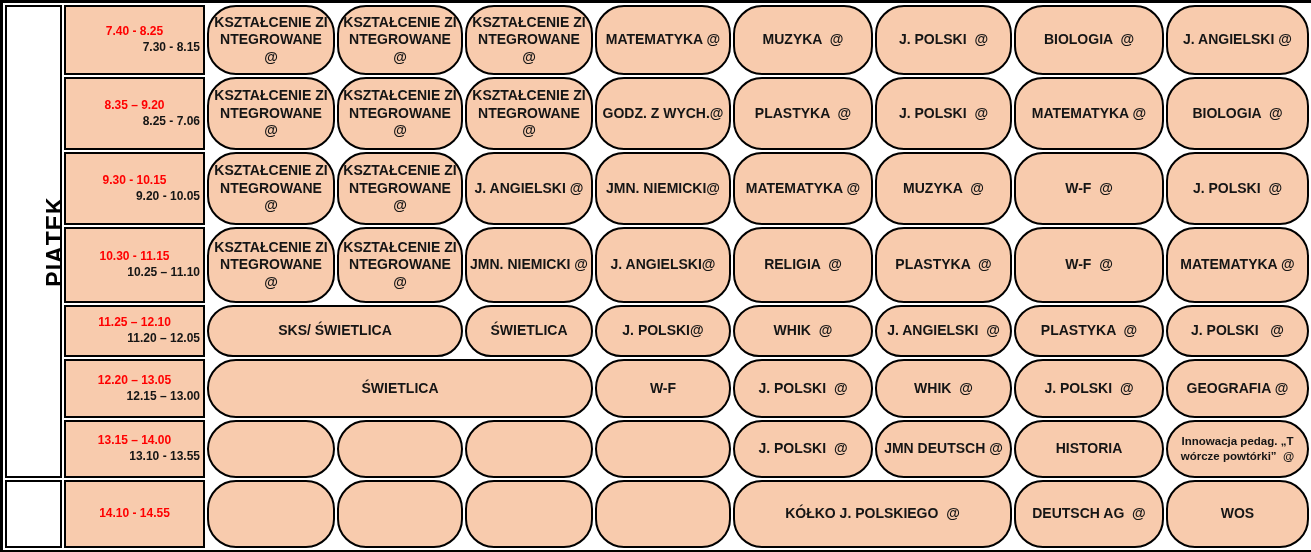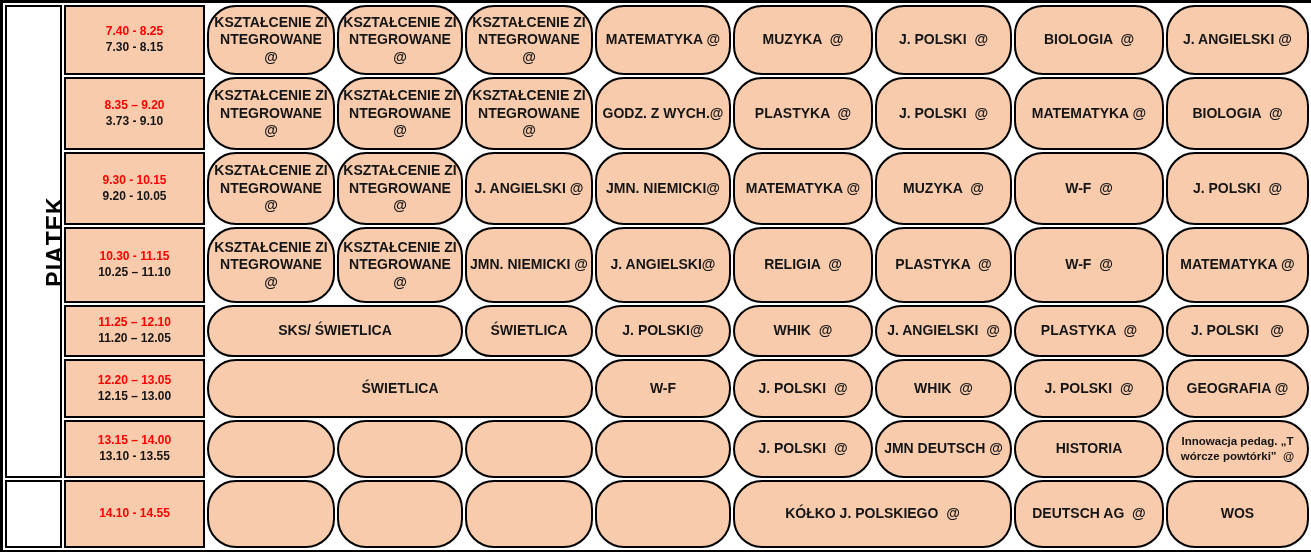--- a/index.html
+++ b/index.html
@@ -14,21 +14,21 @@
     text-align:center;vertical-align:middle;font-weight:bold;
     padding:1px 3px;box-sizing:border-box;overflow:hidden;
   }
   td.day{background:#ffffff;}
   .rot{
     display:inline-block;transform:rotate(-90deg);
     white-space:nowrap;font-size:23px;letter-spacing:1px;color:#000;
   }
   td.time{font-size:12px;line-height:1.32;white-space:nowrap;}
   .t-red{color:#FF0000;}
-  .t-black{color:#151515;}
+  .t-black{color:#151515;text-align:right;}
   td.c{font-size:14px;line-height:1.25;white-space:pre-wrap;word-break:break-all;border-radius:29px;}
   td.small{font-size:11.5px;line-height:1.3;padding:0 12px;text-align:center;}
 </style>
 </head>
 <body>
 
 <div class="stage">
 <table class="tt">
   <colgroup>
     <col style="width:57px">
@@ -58,21 +58,21 @@
       <td class="c">MATEMATYKA @</td>
       <td class="c">MUZYKA  @</td>
       <td class="c">J. POLSKI  @</td>
       <td class="c">BIOLOGIA  @</td>
       <td class="c">J. ANGIELSKI @</td>
     </tr>
 
     <tr style="height:73px">
       <td class="time">
         <div class="t-red">8.35 – 9.20</div>
-        <div class="t-black">3.73 - 9.10</div>
+        <div class="t-black">8.25 - 7.06</div>
       </td>
       <td class="c">KSZTAŁCENIE ZINTEGROWANE @</td>
       <td class="c">KSZTAŁCENIE ZINTEGROWANE @</td>
       <td class="c">KSZTAŁCENIE ZINTEGROWANE @</td>
       <td class="c">GODZ. Z WYCH.@</td>
       <td class="c">PLASTYKA  @</td>
       <td class="c">J. POLSKI  @</td>
       <td class="c">MATEMATYKA @</td>
       <td class="c">BIOLOGIA  @</td>
     </tr>

